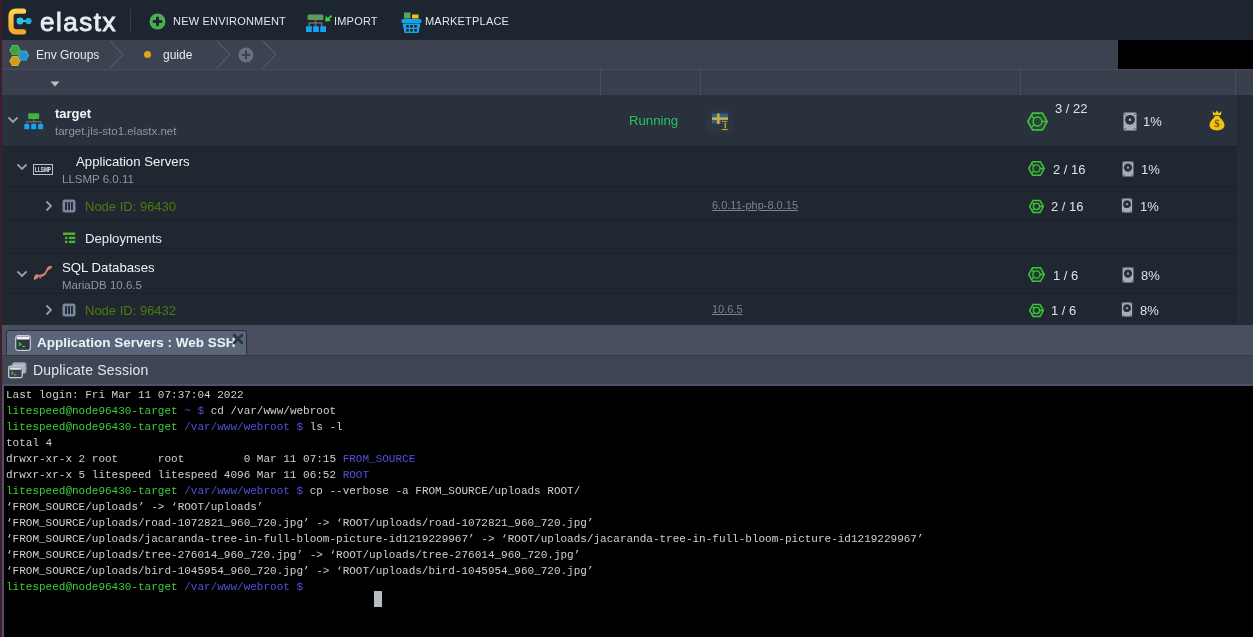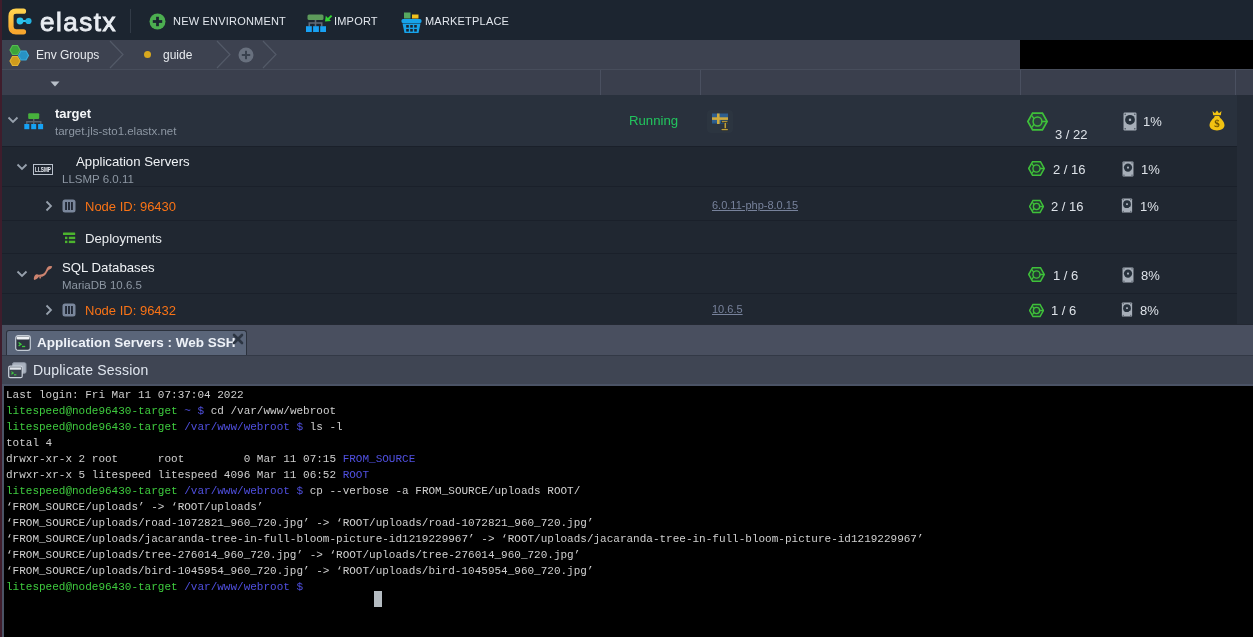--- a/index.html
+++ b/index.html
@@ -1,40 +1,40 @@
 <!DOCTYPE html>
 <html><head>
 <meta charset="utf-8">
 <style>
   * { margin:0; padding:0; box-sizing:border-box; }
   html,body { width:1253px; height:637px; overflow:hidden; background:#000; }
   body { font-family:"Liberation Sans", sans-serif; position:relative; }
   .abs { position:absolute; }
 
   #topbar { left:0; top:0; width:1253px; height:40px; background:#1c2530; }
-  #crumb  { left:0; top:40px; width:1020px; height:29px; background:#3d4250; }
+  #crumb  { left:0; top:40px; width:1118px; height:29px; background:#3d4250; }
   #ghead  { left:0; top:69px; width:1253px; height:26px; background:#3a3f4d; border-top:1px solid #474d5b; }
   #grid   { left:0; top:95px; width:1253px; height:229px; background:#202731; }
   #sbtrack{ left:1237px; top:95px; width:16px; height:229px; background:#252c37; }
   #tabbar { left:0; top:324px; width:1253px; height:31px; background:#494f5f; border-top:1px solid #232832; }
   #dupbar { left:0; top:355px; width:1253px; height:29px; background:#3f4553; border-top:1px solid #333946;padding-left:12px; }
   #term   { left:0; top:384px; width:1253px; height:253px; background:#000; border-top:2px solid #4b5365; border-left:4px solid #4b5365; }
 
   .navlbl { font-size:11px; color:#e2e7ed; letter-spacing:0.2px; }
   #logotext { font-size:26px; font-weight:normal; color:#e9edf2; letter-spacing:1.5px; -webkit-text-stroke:0.9px #e9edf2; }
 
   .crumbtxt { font-size:12px; color:#e7eaee; }
   .hd { font-size:13px; color:#cdd2da;margin-top:37px; }
   .vdiv { position:absolute; top:70px; width:1px; height:25px; background:#4a5060; }
 
   .row { position:absolute; left:0; width:1237px; }
   .sep { position:absolute; left:0; width:1237px; height:1px; background:#1a202a; }
   .title { font-size:13.2px; color:#f0f3f6; }
   .sub { font-size:11.5px; color:#8d97a3; }
-  .nodetxt { font-size:13px; color:#f97316; }
+  .nodetxt { font-size:13px; color:#4d7c0f; }
   .tagtxt { font-size:11px; color:#77829b;text-decoration:underline; }
   .usetxt { font-size:13px; color:#dde2e8; }
 
   #tab { position:absolute; left:6px; top:330px; width:241px; height:25px; background:#5a6579;
          border:1px solid #2b313c; border-bottom:none; border-radius:3px 3px 0 0; }
   .tabtxt { font-size:13.5px; color:#eef2f8;font-weight:bold; }
   .duptxt { font-size:14px; color:#dfe5ee; letter-spacing:0.2px; }
 
   #pre { position:absolute; left:6px; top:387px; font-family:"Liberation Mono", monospace;
          font-size:11px; line-height:16px; color:#cfcfcf; white-space:pre; }
@@ -157,21 +157,21 @@
         <rect x="17.1" y="12.4" width="2.2" height="6.6"></rect>
         <rect x="14.6" y="18.7" width="6.2" height="1.9"></rect>
       </g>
     </svg>
   </div>
   <svg class="abs" style="left:1027px;top:111px" width="21" height="21" viewBox="0 0 20 20">
     <polygon points="0.8,10 5.3,2 14.7,2 19.2,10 14.7,18 5.3,18" fill="rgba(63,193,58,0.13)" stroke="#3fc13a" stroke-width="1.6"></polygon>
     <circle cx="10" cy="10" r="4.2" fill="none" stroke="#3fc13a" stroke-width="1.4"></circle>
     <path d="M6.8 7.4 L4.6 4.4 M6.8 12.6 L4.6 15.6 M14.2 10 L19 10" stroke="#3fc13a" stroke-width="1.3"></path>
   </svg>
-  <div class="abs usetxt" style="left:1055px;top:127px">3 / 22</div>
+  <div class="abs usetxt" style="left:1055px;top:101px">3 / 22</div>
   <svg class="abs" style="left:1123px;top:112px" width="14" height="19" viewBox="0 0 14 19">
     <rect x="0.5" y="0.5" width="13" height="18" rx="1.2" fill="#a6aeb8"></rect>
     <circle cx="7" cy="7.8" r="4.9" fill="#27313c"></circle>
     <rect x="5.9" y="6.7" width="2.2" height="2.2" fill="#aeb6c0"></rect>
     <path d="M8.8 11.9 L11.3 13.4 L10.8 11.2 Z" fill="#a6aeb8"></path>
     <circle cx="2.2" cy="2.2" r="0.8" fill="#4a535e"></circle>
     <circle cx="11.8" cy="2.2" r="0.8" fill="#4a535e"></circle>
     <circle cx="2.2" cy="16.8" r="0.8" fill="#4a535e"></circle>
     <circle cx="11.8" cy="16.8" r="0.8" fill="#4a535e"></circle>
   </svg>

